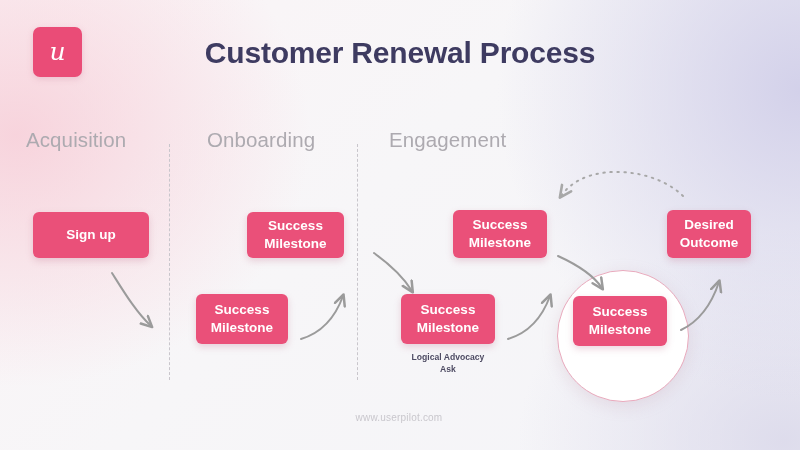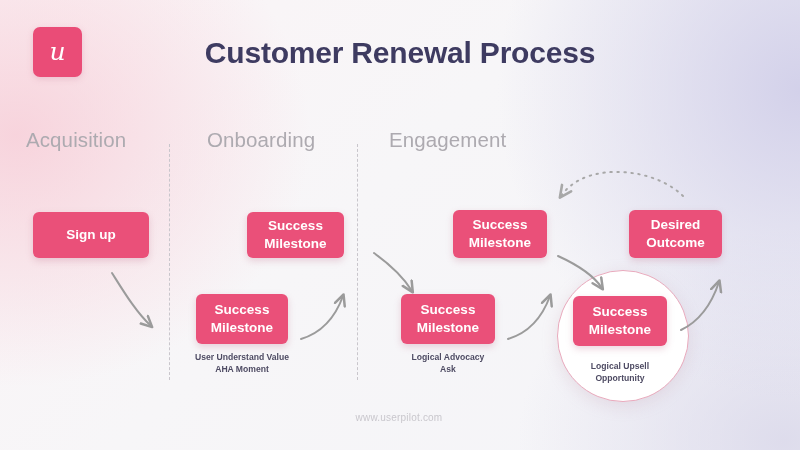--- a/index.html
+++ b/index.html
@@ -97,21 +97,21 @@
     box-sizing: border-box;
   }
   .node .line2 { display: block; text-align: center; }
 
   .node-signup      { left: 33px;  top: 212px; width: 116px;  height: 46px; }
   .node-onb-top     { left: 247px; top: 212px; width: 97px;  height: 46px; }
   .node-onb-bottom  { left: 196px; top: 294px; width: 92px;  height: 50px; }
   .node-eng-top     { left: 453px; top: 210px; width: 94px;  height: 48px; }
   .node-eng-bottom  { left: 401px; top: 294px; width: 94px;  height: 50px; }
   .node-circle-inner{ left: 573px; top: 296px; width: 94px;  height: 50px; }
-  .node-outcome     { left: 629px; top: 210px; width: 93px;  height: 48px; }
+  .node-outcome     { left: 667px; top: 210px; width: 84px;  height: 48px; }
 
   
   .caption {
     position: absolute;
     color: #4e4b63;
     font-size: 8.6px;
     font-weight: bold;
     line-height: 1.45;
     text-align: center;
     white-space: nowrap;
@@ -189,32 +189,24 @@
 
     <path d="M508,339 C528,333 542,318 550,296" fill="none" stroke="#9b9b9b" stroke-width="2" stroke-linecap="round" marker-end="url(#ah)"></path>
 
     <path d="M558,256 C580,266 594,276 602,288" fill="none" stroke="#9b9b9b" stroke-width="2" stroke-linecap="round" marker-end="url(#ah)"></path>
 
     <path d="M681,330 C702,320 713,300 719,282" fill="none" stroke="#9b9b9b" stroke-width="2" stroke-linecap="round" marker-end="url(#ah)"></path>
 
     <path d="M683,196 C662,175 620,166 589,176 C574,181 566,189 561,196" fill="none" stroke="#a8a8a8" stroke-width="2" stroke-linecap="round" stroke-dasharray="1.5 5.5" marker-end="url(#ahd)"></path>
   </svg>
 
-  <div class="caption cap-onb-bottom">
-    <span>User Understand Value</span><br>
-    <span>AHA Moment</span>
-  </div>
   <div class="caption cap-eng-bottom">
     <span>Logical Advocacy</span><br>
     <span>Ask</span>
   </div>
-  <div class="caption cap-circle">
-    <span>Logical Upsell</span><br>
-    <span>Opportunity</span>
-  </div>
 
   <div class="node node-signup">
     <span>Sign up</span>
   </div>
 
   <div class="node node-onb-top">
     <span>Success</span>
     <span class="line2">Milestone</span>
   </div>
 

